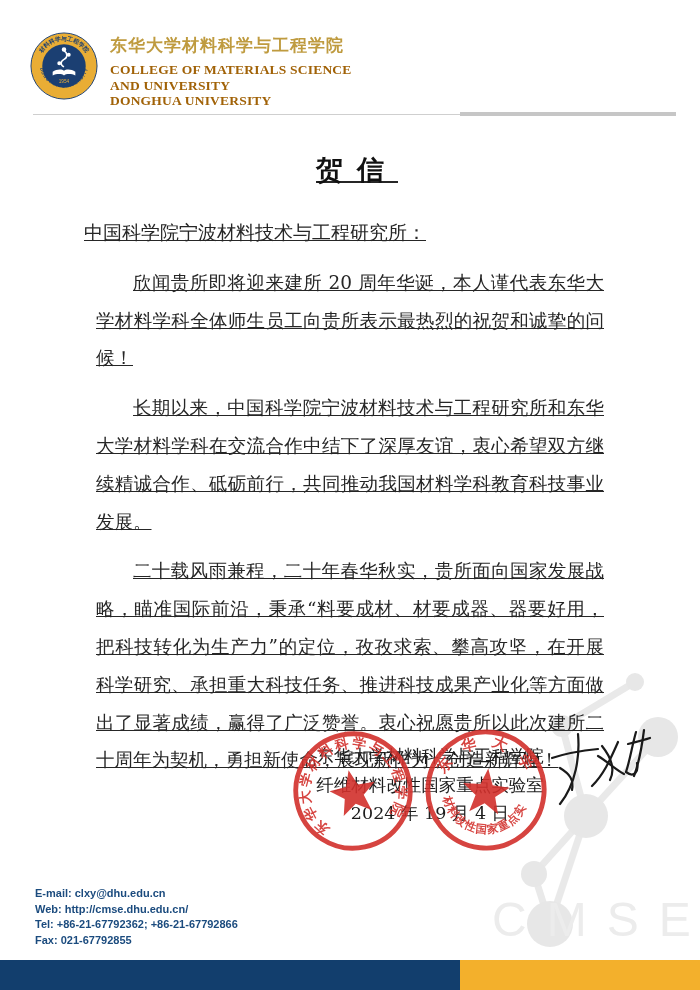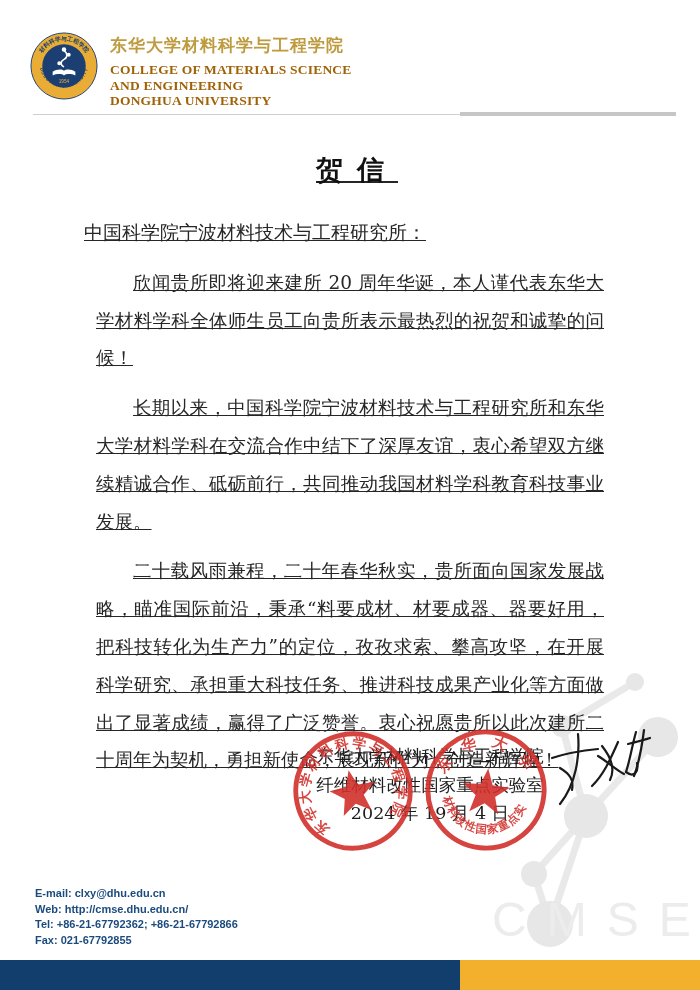--- a/index.html
+++ b/index.html
@@ -100,21 +100,21 @@
       <circle cx="31" cy="33" r="1.3" fill="#ffffff"></circle>
     </g>
     <path d="M 24,42 C 28,39 34,39 36,41 C 38,39 44,39 48,42 L 48,46 C 44,44 38,44 36,46 C 34,44 28,44 24,46 Z" fill="#ffffff"></path>
     <text x="36" y="54.5" font-size="5" fill="#e9ad35" text-anchor="middle" font-family="Liberation Sans,sans-serif">1954</text>
   </svg>
 
   <div class="org-names">
     <div class="org-cn">东华大学材料科学与工程学院</div>
     <div class="org-en">
       <div>COLLEGE OF MATERIALS SCIENCE</div>
-      <div>AND ENGINEERING</div>
+      <div>AND UNIVERSITY</div>
       <div>DONGHUA UNIVERSITY</div>
     </div>
   </div>
 
   <div class="divider-thin"></div>
   <div class="divider-thick"></div>
 
   <div class="letter">
     <h1 class="letter-title">贺信</h1>
     <div class="salutation">中国科学院宁波材料技术与工程研究所：</div>

